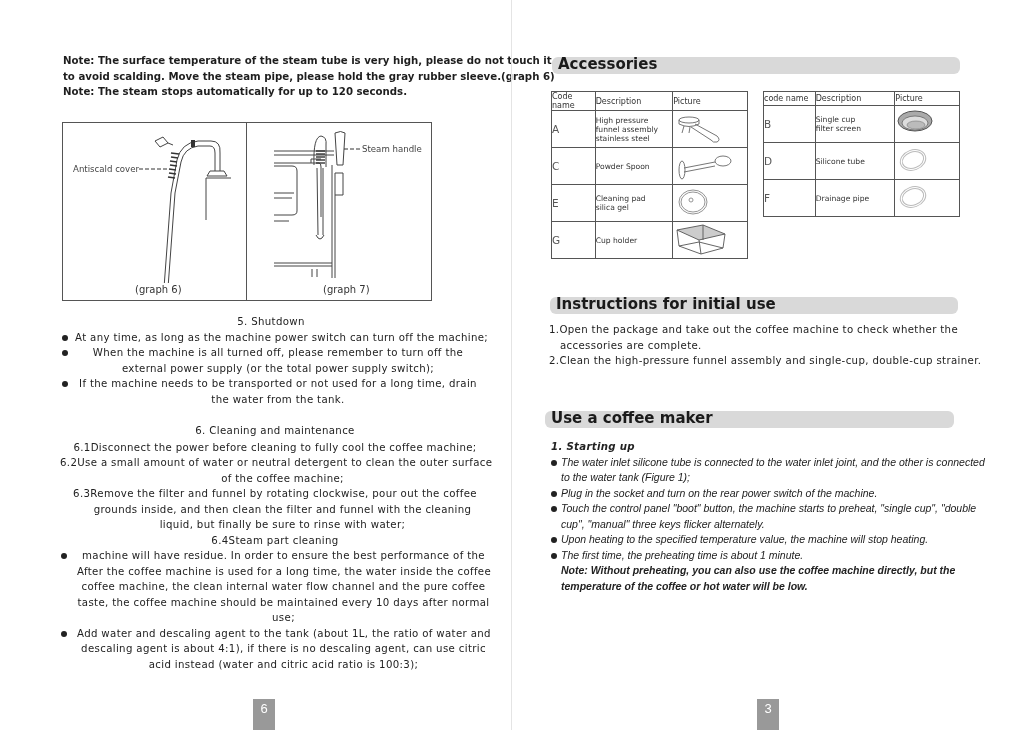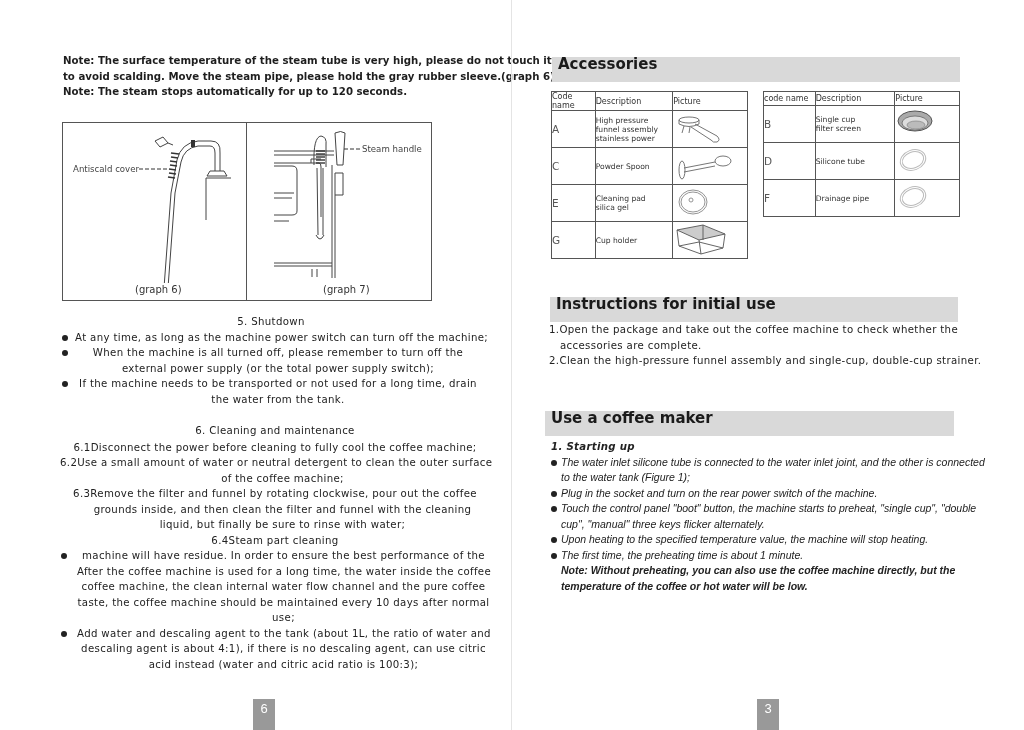--- a/index.html
+++ b/index.html
@@ -22,21 +22,21 @@
 
   .body-text { position:absolute; font-size:10.2px; line-height:15.5px; color:#222; letter-spacing:0.35px; }
   .body-text .line { white-space:nowrap;text-align:center; }
   .bullet { position:relative; padding-left:14px; }
   .bullet::before { content:""; position:absolute; left:1px; top:5px; width:6px; height:6px; border-radius:50%; background:#222; }
   .indent2 { padding-left:15px; }
 
   .pagenum { position:absolute; top:699px; width:22px; height:31px; background:#999;
              color:#fff; font-size:13px; text-align:center; line-height:20px; font-family:"Liberation Sans", sans-serif; }
 
-  .section-bar { position:absolute; background:#d9d9d9; height:25px; }
+  .section-bar { position:absolute; background:#d9d9d9; height:17px;border-radius:6px; }
   .section-bar span { position:absolute; left:6px; top:-2px; font-size:15px; font-weight:bold; color:#1a1a1a; white-space:nowrap; }
 
   table.acc { position:absolute; border-collapse:collapse; font-size:7.6px; color:#333; }
   table.acc td, table.acc th { border:1px solid #555; text-align:left; vertical-align:middle; padding:0; }
   table.acc th { height:13px; font-weight:normal; font-size:8px; }
   table.acc td { height:36px; line-height:9px; }
   table.acc td.code { font-size:10.5px; color:#555; }
 
   .right-text { position:absolute; font-size:10.2px; line-height:15.5px; color:#222; letter-spacing:0.35px; }
   .use-text { position:absolute; font-family:"Liberation Sans", sans-serif; font-size:10.5px; line-height:15.5px; color:#222; }
@@ -171,21 +171,21 @@
         <tr>
       <th>Code name</th>
       <th>Description</th>
       <th>Picture</th>
     </tr>
     <tr>
       <td class="code">A</td>
       <td>
         <div>High pressure</div>
         <div>funnel assembly</div>
-        <div>stainless power</div>
+        <div>stainless steel</div>
       </td>
       <td>
         <svg width="56" height="32" viewBox="0 0 56 32">
           <g fill="none" stroke="#666" stroke-width="0.9">
             <ellipse cx="16" cy="8" rx="10" ry="3"></ellipse>
             <path d="M6 8 v4 q10 5 20 0 v-4"></path>
             <path d="M11 14 l-2 7 M17 15 l-1 6"></path>
             <path d="M22 12 L44 24 Q48 28 44 30 Q40 31 38 28 L18 15"></path>
           </g>
         </svg>

